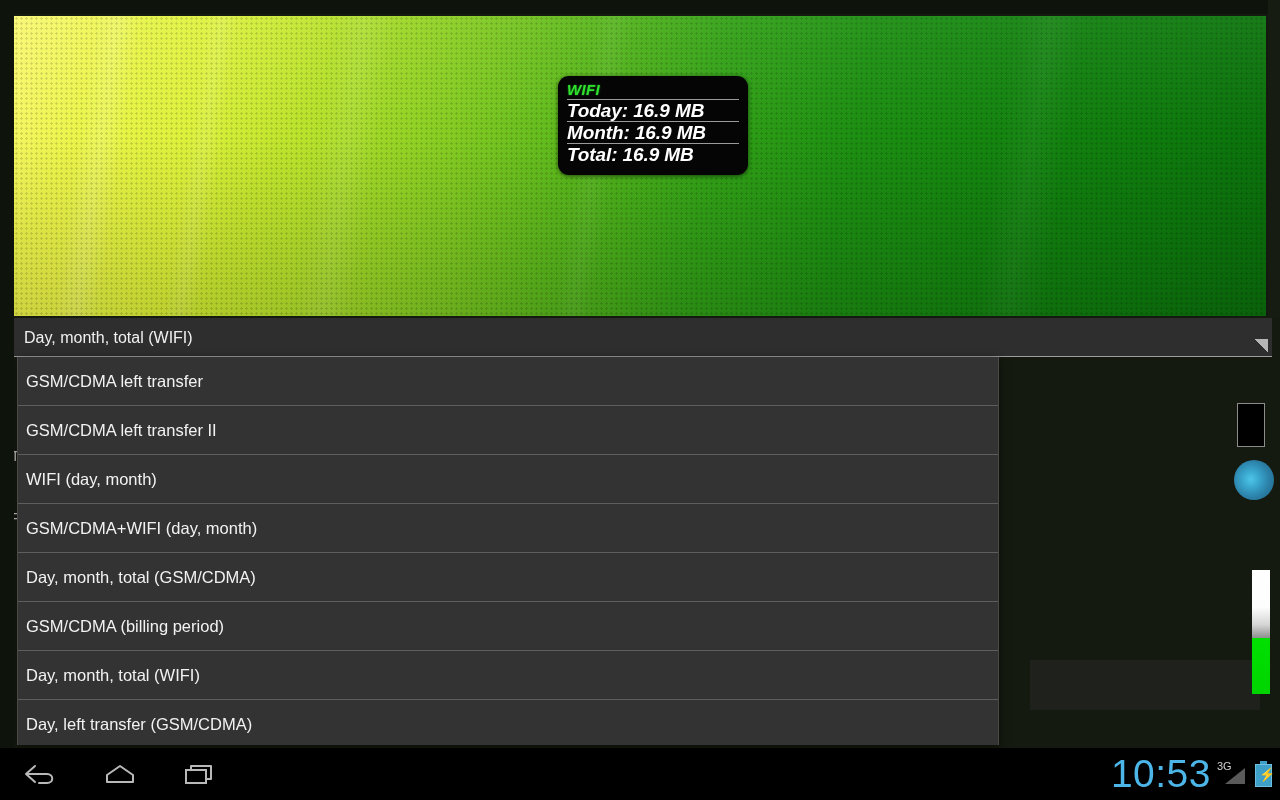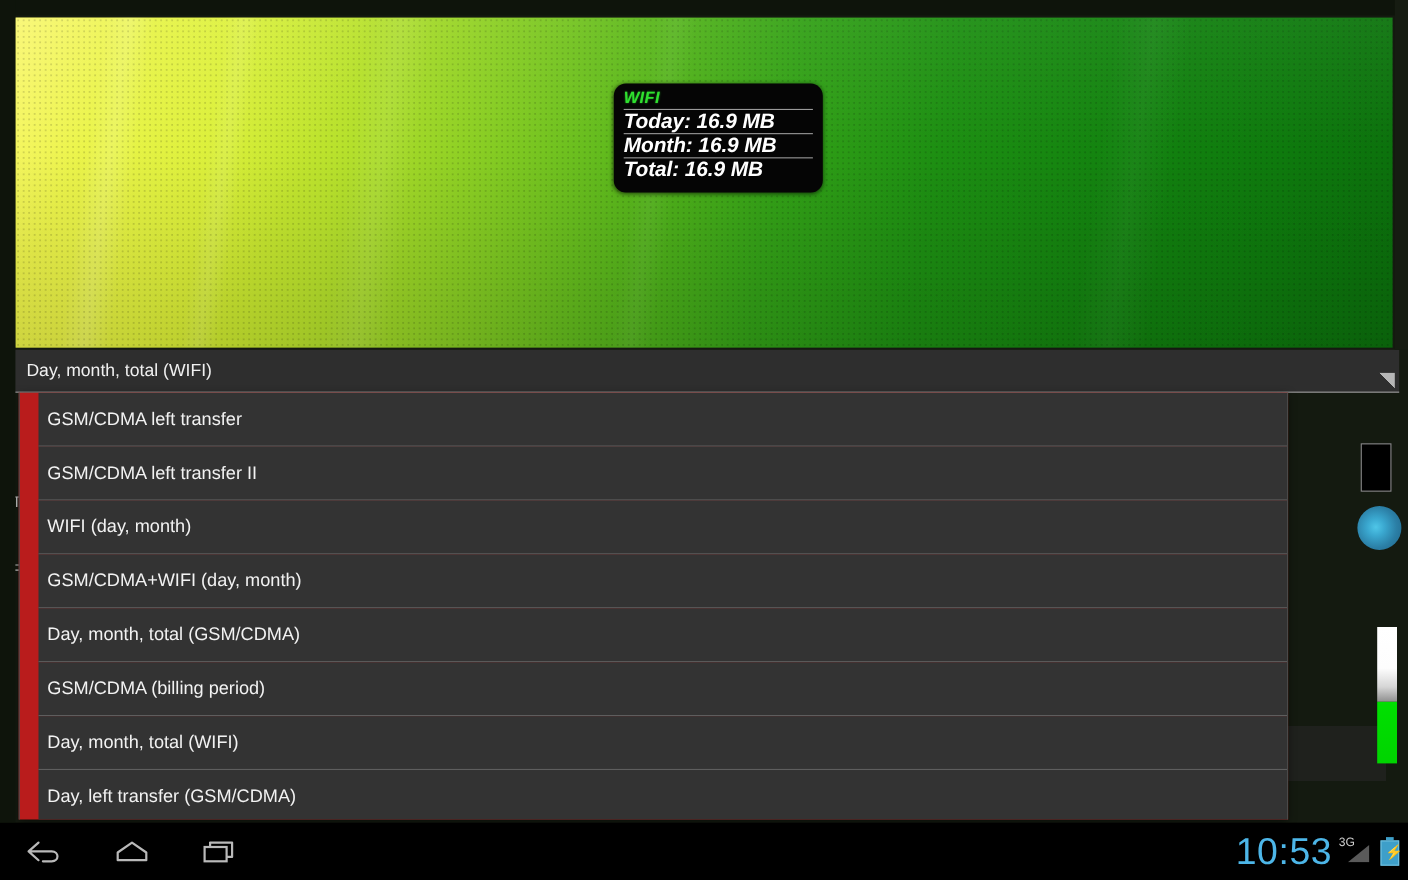--- a/index.html
+++ b/index.html
@@ -152,27 +152,26 @@
   }
   #resize-handle:before {
     content:"";
     position:absolute; inset:0;
     background:linear-gradient(225deg,#b6b6b6 0%,#b6b6b6 49%,transparent 50%);
   }
 
   
   #dropdown {
     position:absolute;
-    left:17px; top:357px; width:1154px; height:388px;
-    background:#b91c1c;
+    left:17px; top:357px; width:982px; height:388px;
+    background:#0f172a;
     border-left:1px solid #4a4a4a;
     border-right:1px solid #4a4a4a;
     overflow:hidden;
     box-shadow:0 2px 8px rgba(0,0,0,0.55);
-    padding-left:17px;
   }
   .dd-item {
     position:relative;
     height:49px;
     display:flex;
     align-items:center;
     padding-left:8px;
     background:#333333;
     border-bottom:1px solid #5e5e5e;
   }
@@ -201,21 +200,21 @@
   #nav-recent { left:172px; }
   .nav-btn svg { display:block; }
 
   #status-right {
     position:absolute;
     right:8px; top:0; height:52px;
     display:flex; align-items:center; gap:8px;
   }
   #clock {
     color:#4db6e8;
-    font-size:34px;
+    font-size:39px;
     line-height:32px;
     letter-spacing:0.5px;
   }
   #signal-wrap { position:relative; width:28px; height:26px;text-align:center; }
   #signal-3g {
     position:absolute; left:-2px; top:0;
     color:#cfcfcf; font-size:11px; line-height:11px;
   }
   #signal-tri {
     position:absolute; left:6px; bottom:3px;

